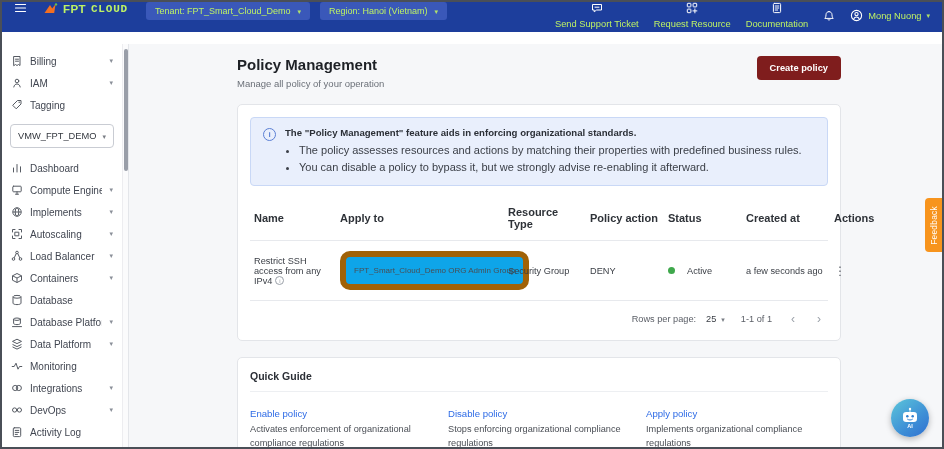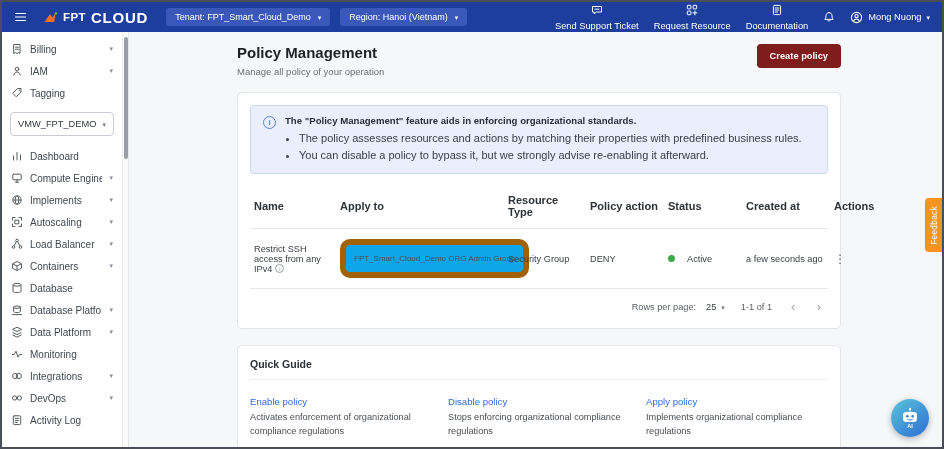--- a/index.html
+++ b/index.html
@@ -1,34 +1,34 @@
 <!DOCTYPE html>
 <html><head>
 <meta charset="utf-8">
 <style>
   * { box-sizing: border-box; margin: 0; padding: 0; }
   html,body { width:944px; height:449px; }
   body { font-family:"Liberation Sans", sans-serif; background:#fff; position:relative; overflow:hidden; }
   .frame { position:absolute; inset:0; border:2px solid #4a4f57; background:#fff; display:flex; flex-direction:column; overflow:hidden; }
 
   
-  .topbar { height:30px; flex:0 0 auto; background:#1d3e9c; color:#ffffff; display:flex; align-items:center; padding:0 12px; gap:10px; }
+  .topbar { height:30px; flex:0 0 auto; background:#1d3e9c; color:#bef264; display:flex; align-items:flex-start; padding:0 12px; gap:10px; }
   .hamburger { cursor:pointer; display:flex; align-items:center; }
   .brand { display:flex; align-items:center; gap:5px; margin:0 8px 0 6px; cursor:pointer; }
   .brand-fpt { font-weight:bold; font-size:11.5px; letter-spacing:.4px; }
-  .brand-cloud { font-weight:bold; font-size:15px; letter-spacing:.8px; }
+  .brand-cloud { font-weight:bold; font-size:11px; letter-spacing:.8px;font-family:Liberation Mono, monospace; }
   .tb-select { background:#3a58b9; border-radius:3px; padding:4px 9px; font-size:9px; display:flex; align-items:center; gap:7px; cursor:pointer; white-space:nowrap; }
   .tb-caret { font-size:7px; line-height:1; opacity:.9; }
   .tb-right { margin-left:auto; display:flex; align-items:center; gap:15px; font-size:9.3px; }
   .tb-link { display:flex; align-items:center; gap:5px; cursor:pointer; white-space:nowrap;flex-direction:column; }
   .tb-bell { cursor:pointer; display:flex; align-items:center; }
   .tb-user { display:flex; align-items:center; gap:5px; cursor:pointer; white-space:nowrap; }
 
   
-  .body-row { flex:1; display:flex; min-height:0; background:#f6f7f9; position:relative; }
+  .body-row { flex:1; display:flex; min-height:0; background:#f6f7f9; position:relative;margin-top:12px; }
 
   
   .sidebar { width:120px; flex:0 0 auto; background:#fff; padding-top:6px; font-size:10px; color:#414651; overflow:hidden; }
   .side-item { height:22px; display:flex; align-items:center; gap:7px; padding:0 9px; cursor:pointer; }
   .side-item .lbl { flex:1; white-space:nowrap; overflow:hidden; }
   .side-item .chev { font-size:7px; color:#8a8f98; }
   .side-icon { width:12px; height:12px; flex:0 0 auto; }
   .project-select { margin:8px 8px 9px; border:1px solid #c9ccd3; border-radius:4px; height:24px; display:flex; align-items:center; justify-content:space-between; padding:0 7px; font-size:9.3px; color:#33373e; cursor:pointer; background:#fff; }
   .project-select .tb-caret { color:#6b7078; }
 

